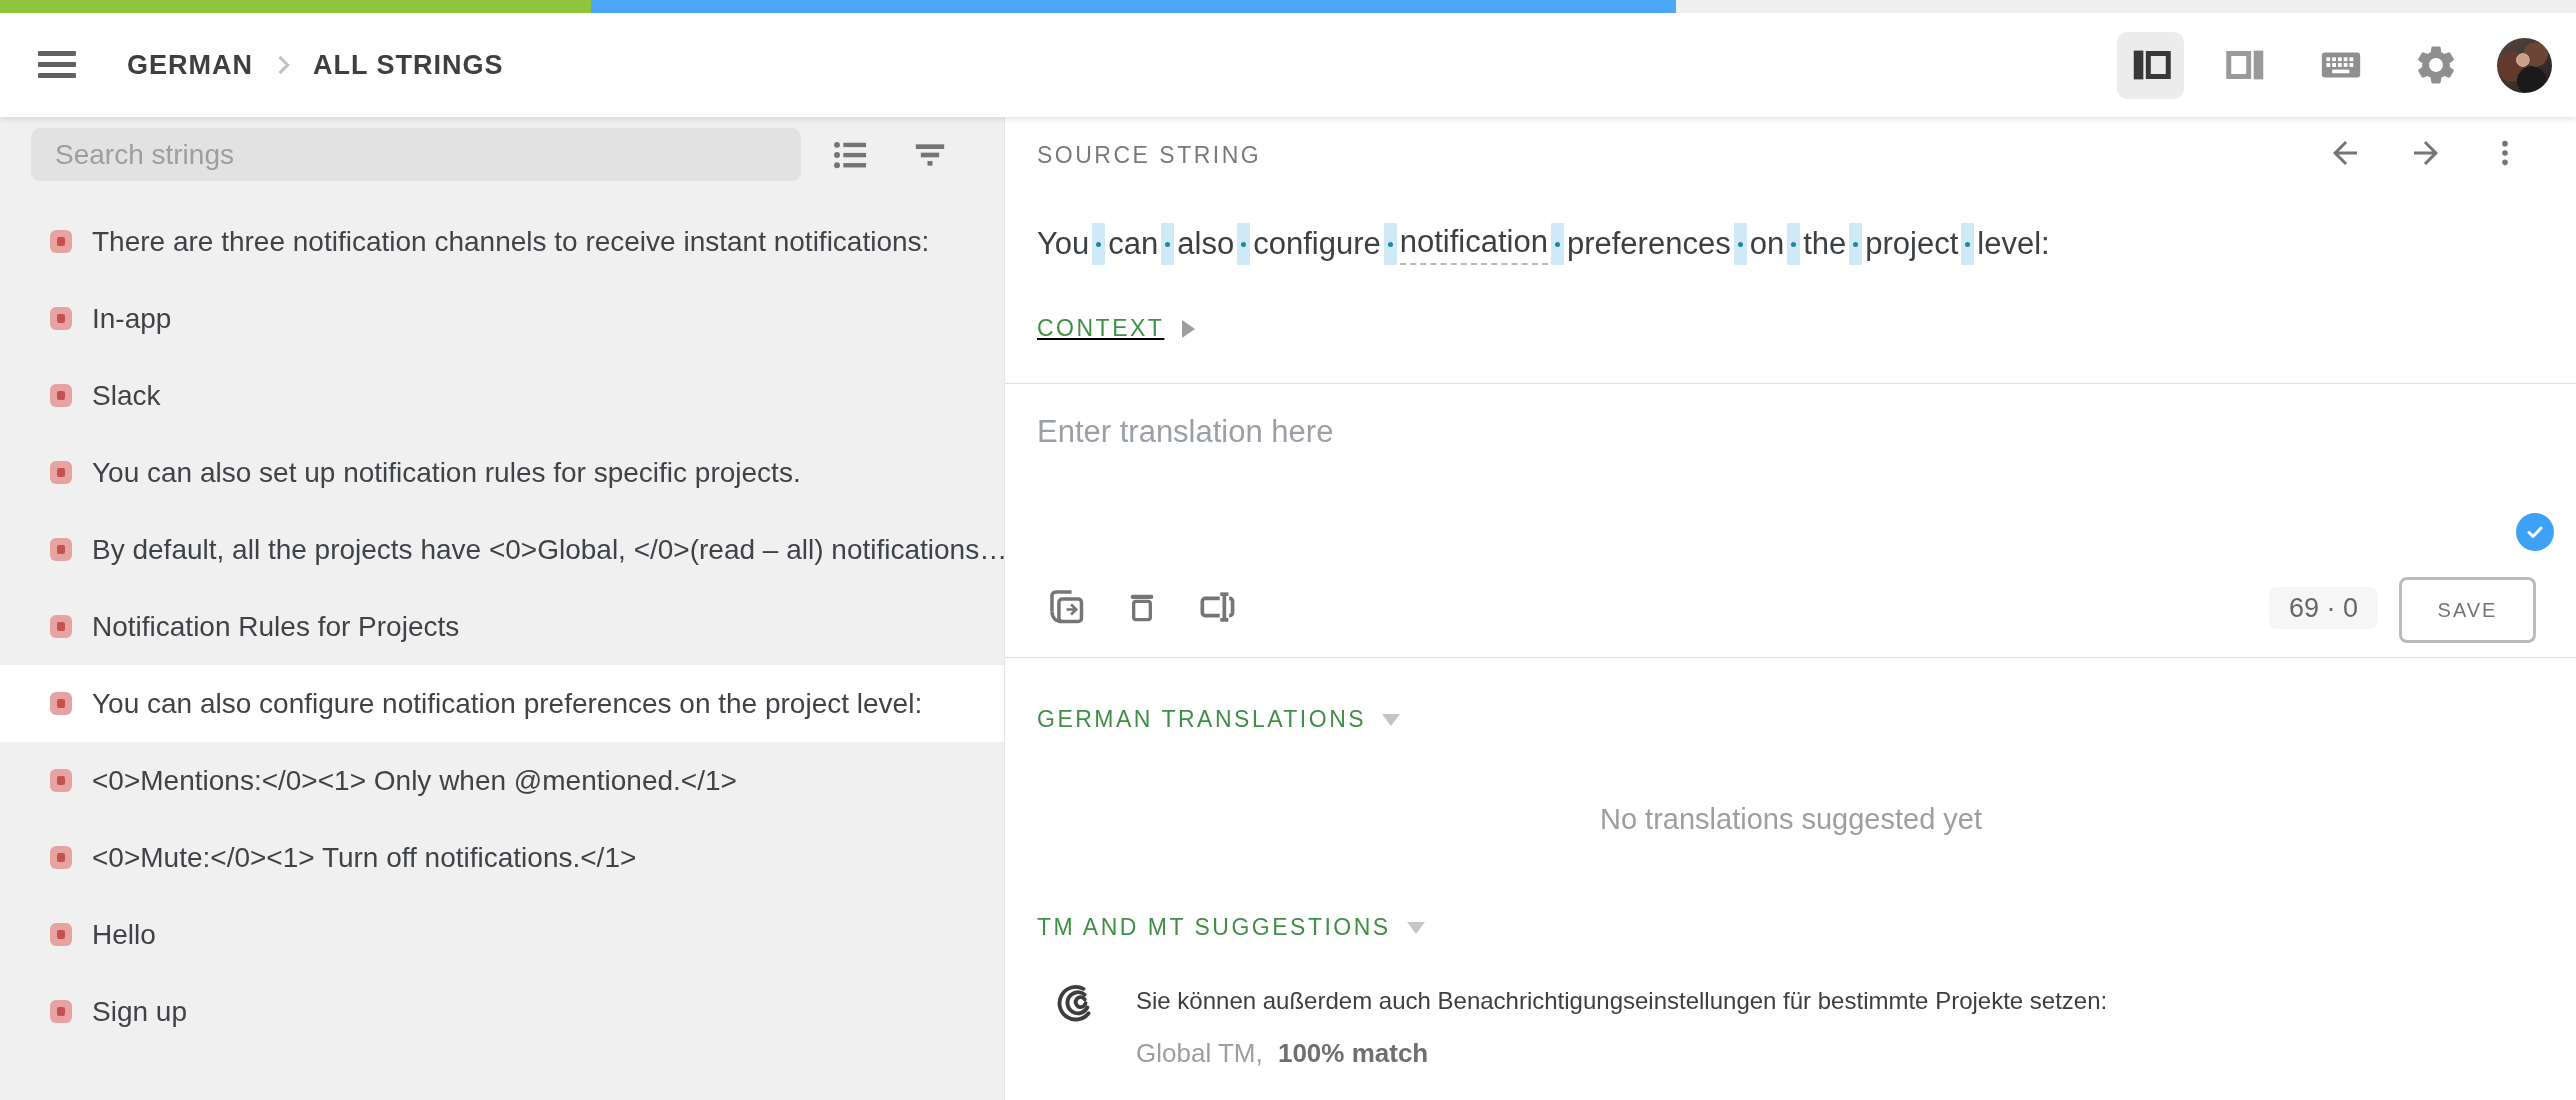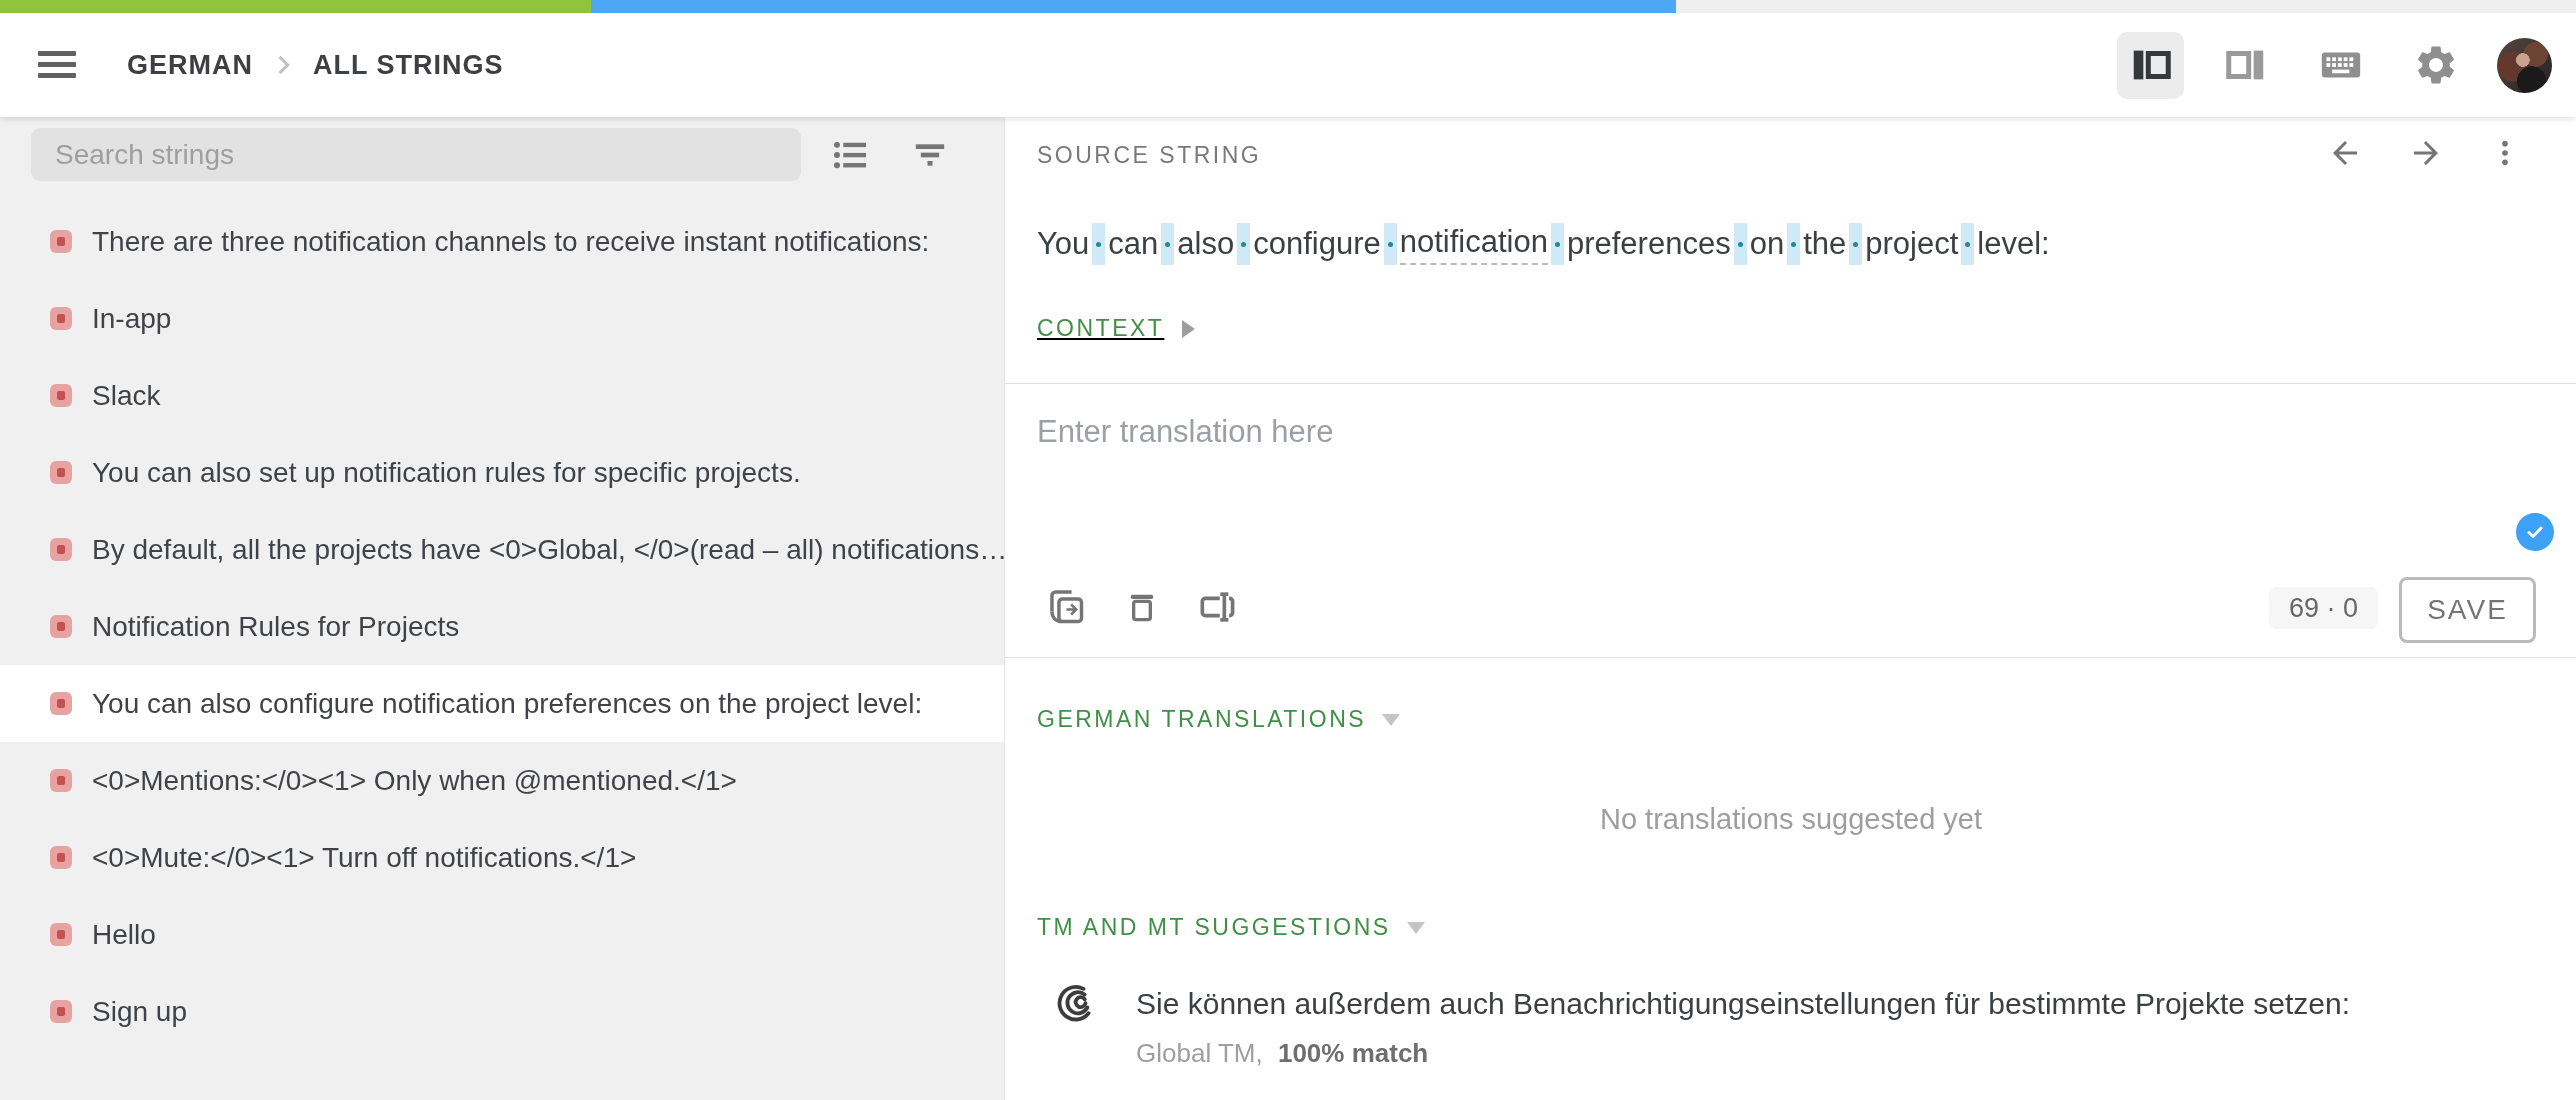--- a/index.html
+++ b/index.html
@@ -70,29 +70,29 @@
 
   .placeholder{position:absolute;left:32px;top:297px;font-size:31px;color:#9aa0a6;cursor:text;min-width:892px;min-height:139px;}
   .check-btn{position:absolute;right:22px;top:396px;width:38px;height:38px;border-radius:50%;background:#3da2f5;
     display:flex;align-items:center;justify-content:center;cursor:pointer;}
 
   .act-icons{position:absolute;left:40px;top:468px;display:flex;gap:33px;align-items:center;}
   .act-icons .abtn{cursor:pointer;display:flex;align-items:center;}
   .counter-badge{position:absolute;right:198px;top:470px;width:109px;height:42px;background:#f6f6f6;border-radius:8px;
     color:#666;font-size:27px;display:flex;align-items:center;justify-content:center;}
   .save-btn{position:absolute;right:40px;top:460px;width:137px;height:66px;background:#fff;border:3px solid #bbb;
-    border-radius:8px;color:#757575;font-size:28px;letter-spacing:2px;display:flex;align-items:center;justify-content:center;
+    border-radius:8px;color:#757575;font-size:20px;letter-spacing:2px;display:flex;align-items:center;justify-content:center;
     box-sizing:border-box;cursor:pointer;}
 
   .ger-row{position:absolute;left:32px;top:589px;display:flex;align-items:center;gap:16px;cursor:pointer;}
   .no-trans{position:absolute;left:0;top:686px;width:1572px;text-align:center;font-size:29px;color:#9e9e9e;}
   .tm-row{position:absolute;left:32px;top:797px;display:flex;align-items:center;gap:16px;cursor:pointer;}
 
   .sugg-icon{position:absolute;left:44px;top:864px;cursor:pointer;}
-  .sugg-text{position:absolute;left:131px;top:870px;font-size:30px;color:#3c4043;cursor:pointer;}
+  .sugg-text{position:absolute;left:131px;top:870px;font-size:24px;color:#3c4043;cursor:pointer;}
   .sugg-meta{position:absolute;left:131px;top:921px;font-size:26px;}
   .sugg-meta .src{color:#9e9e9e;}
   .sugg-meta .match{color:#6f6f6f;font-weight:700;margin-left:8px;}
 </style>
 </head>
 <body>
 
 <div class="app">
 
   <div class="progress">

